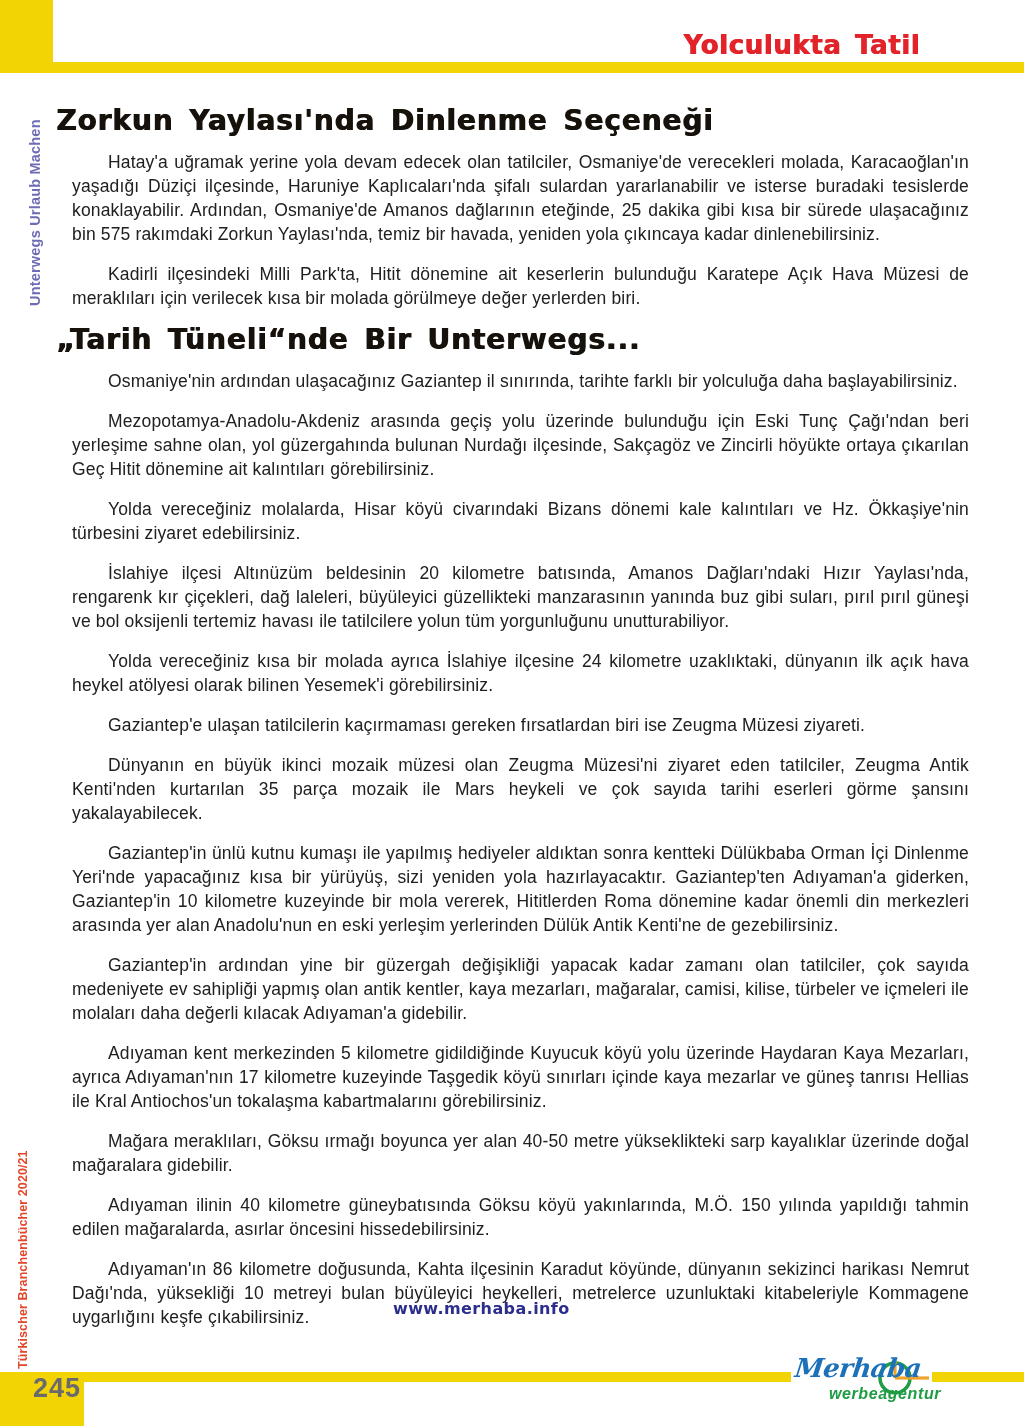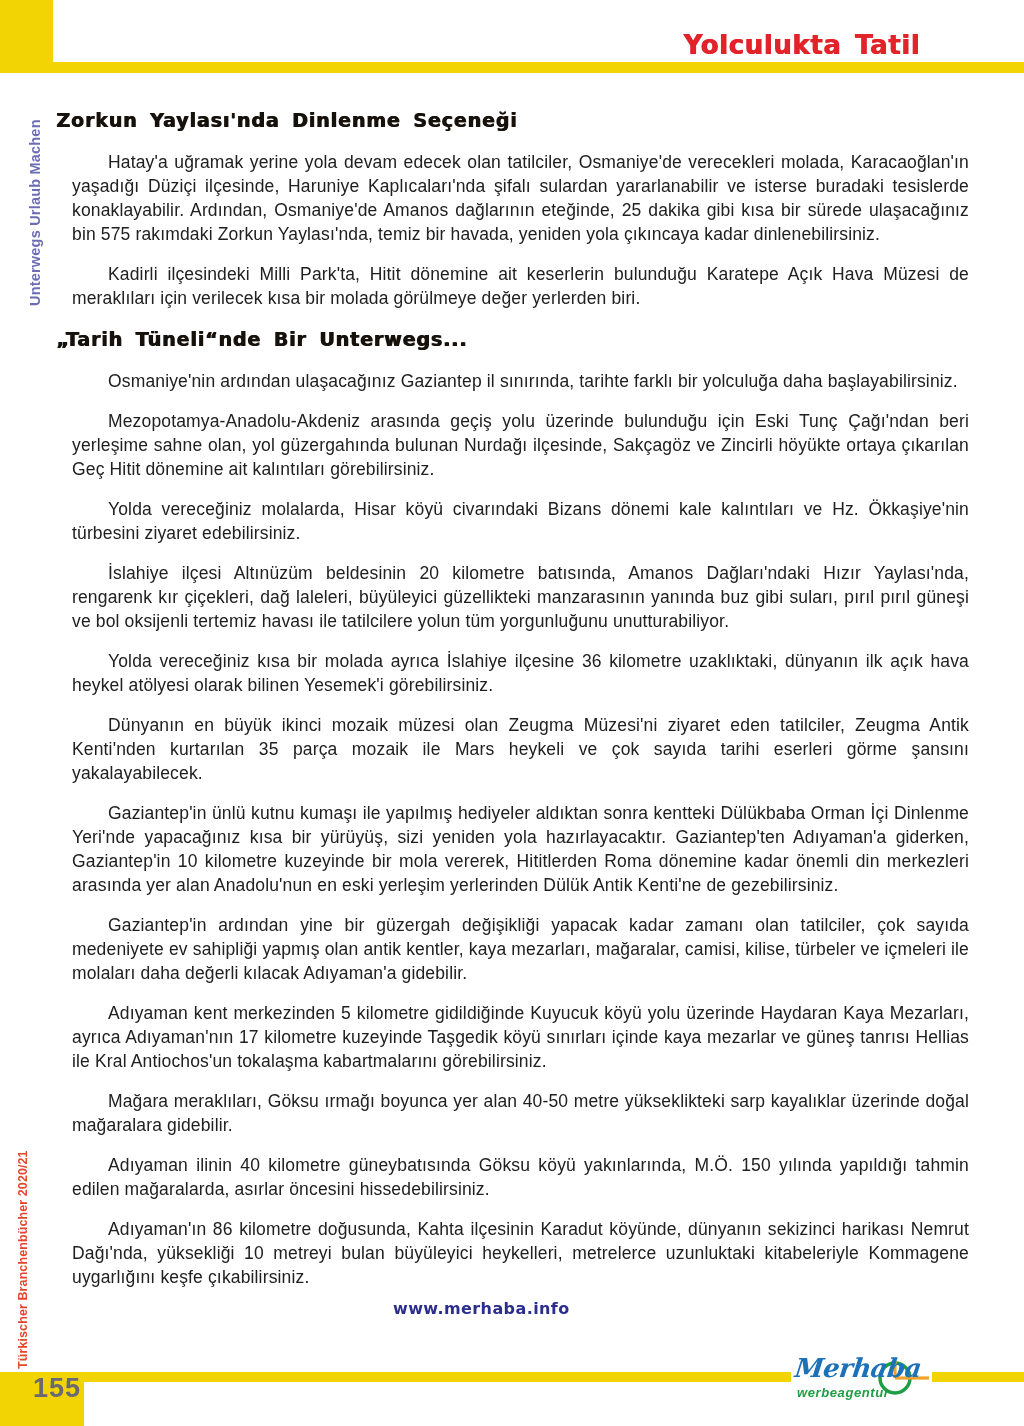--- a/index.html
+++ b/index.html
@@ -28,43 +28,43 @@
   .vtext-top{left:27px;top:306px;font-size:14.5px;color:#6d6db5;letter-spacing:.2px;}
   .vtext-bottom{left:16px;top:1369px;font-size:12.5px;color:#e2472b;letter-spacing:.1px;}
 
   .content{
     position:absolute;left:56px;top:107px;width:929px;
     color:#202020;font-size:17.5px;line-height:24px;text-align:justify;
   }
   .content section{margin-bottom:12px;}
   .content h2{
     margin:0 0 3px 0;font-family:"DejaVu Sans",sans-serif;
-    font-size:19px;line-height:27px;color:#17110c;
+    font-size:28px;line-height:27px;color:#17110c;
     letter-spacing:.9px;word-spacing:5px;text-shadow:.9px 0 currentColor;
   }
   .content p{margin:16px;text-indent:36px;letter-spacing:.15px;}
 
   .page-number{
     position:absolute;left:33px;top:1373px;font-size:27px;font-weight:bold;
     color:#6a696e;letter-spacing:1px;
   }
   .website{
     position:absolute;left:393px;top:1299px;font-family:"DejaVu Sans",sans-serif;
     font-size:16px;font-weight:bold;color:#2b2e8c;letter-spacing:.4px;
     text-decoration:none;
   }
   .logo{position:absolute;left:791px;top:1350px;width:141px;height:60px;background:#ffffff;}
   .logo-name{
     position:absolute;left:4px;top:3px;z-index:2;
     font-family:"DejaVu Serif",serif;font-style:italic;font-weight:bold;
     font-size:26px;color:#1d71b8;transform:skewX(-7deg);letter-spacing:-.5px;
   }
   .logo-sub{
-    position:absolute;left:6px;top:35px;z-index:2;
-    font-size:13px;font-style:italic;font-weight:bold;color:#1f9c44;letter-spacing:.6px;
+    position:absolute;left:38px;top:35px;z-index:2;
+    font-size:16px;font-style:italic;font-weight:bold;color:#1f9c44;letter-spacing:.6px;
   }
   .logo-clock{position:absolute;right:0;top:8px;z-index:1;}
 </style>
 </head>
 <body>
 
 <div class="page">
 
   <div class="corner-top"></div>
   <div class="band-top"></div>
@@ -80,44 +80,45 @@
       <p>Hatay'a uğramak yerine yola devam edecek olan tatilciler, Osmaniye'de verecekleri molada, Karacaoğlan'ın yaşadığı Düziçi ilçesinde, Haruniye Kaplıcaları'nda şifalı sulardan yararlanabilir ve isterse buradaki tesislerde konaklayabilir. Ardından, Osmaniye'de Amanos dağlarının eteğinde, 25 dakika gibi kısa bir sürede ulaşacağınız bin 575 rakımdaki Zorkun Yaylası'nda, temiz bir havada, yeniden yola çıkıncaya kadar dinlenebilirsiniz.</p>
       <p>Kadirli ilçesindeki Milli Park'ta, Hitit dönemine ait keserlerin bulunduğu Karatepe Açık Hava Müzesi de meraklıları için verilecek kısa bir molada görülmeye değer yerlerden biri.</p>
     </section>
 
     <section>
       <h2>„Tarih Tüneli“nde Bir Unterwegs...</h2>
       <p>Osmaniye'nin ardından ulaşacağınız Gaziantep il sınırında, tarihte farklı bir yolculuğa daha başlayabilirsiniz.</p>
       <p>Mezopotamya-Anadolu-Akdeniz arasında geçiş yolu üzerinde bulunduğu için Eski Tunç Çağı'ndan beri yerleşime sahne olan, yol güzergahında bulunan Nurdağı ilçesinde, Sakçagöz ve Zincirli höyükte ortaya çıkarılan Geç Hitit dönemine ait kalıntıları görebilirsiniz.</p>
       <p>Yolda vereceğiniz molalarda, Hisar köyü civarındaki Bizans dönemi kale kalıntıları ve Hz. Ökkaşiye'nin türbesini ziyaret edebilirsiniz.</p>
       <p>İslahiye ilçesi Altınüzüm beldesinin 20 kilometre batısında, Amanos Dağları'ndaki Hızır Yaylası'nda, rengarenk kır çiçekleri, dağ laleleri, büyüleyici güzellikteki manzarasının yanında buz gibi suları, pırıl pırıl güneşi ve bol oksijenli tertemiz havası ile tatilcilere yolun tüm yorgunluğunu unutturabiliyor.</p>
-      <p>Yolda vereceğiniz kısa bir molada ayrıca İslahiye ilçesine 36 kilometre uzaklıktaki, dünyanın ilk açık hava heykel atölyesi olarak bilinen Yesemek'i görebilirsiniz.</p>
+      <p>Yolda vereceğiniz kısa bir molada ayrıca İslahiye ilçesine 24 kilometre uzaklıktaki, dünyanın ilk açık hava heykel atölyesi olarak bilinen Yesemek'i görebilirsiniz.</p>
     </section>
 
     <section>
+      <p>Gaziantep'e ulaşan tatilcilerin kaçırmaması gereken fırsatlardan biri ise Zeugma Müzesi ziyareti.</p>
       <p>Dünyanın en büyük ikinci mozaik müzesi olan Zeugma Müzesi'ni ziyaret eden tatilciler, Zeugma Antik Kenti'nden kurtarılan 35 parça mozaik ile Mars heykeli ve çok sayıda tarihi eserleri görme şansını yakalayabilecek.</p>
       <p>Gaziantep'in ünlü kutnu kumaşı ile yapılmış hediyeler aldıktan sonra kentteki Dülükbaba Orman İçi Dinlenme Yeri'nde yapacağınız kısa bir yürüyüş, sizi yeniden yola hazırlayacaktır. Gaziantep'ten Adıyaman'a giderken, Gaziantep'in 10 kilometre kuzeyinde bir mola vererek, Hititlerden Roma dönemine kadar önemli din merkezleri arasında yer alan Anadolu'nun en eski yerleşim yerlerinden Dülük Antik Kenti'ne de gezebilirsiniz.</p>
     </section>
 
     <section>
       <p>Gaziantep'in ardından yine bir güzergah değişikliği yapacak kadar zamanı olan tatilciler, çok sayıda medeniyete ev sahipliği yapmış olan antik kentler, kaya mezarları, mağaralar, camisi, kilise, türbeler ve içmeleri ile molaları daha değerli kılacak Adıyaman'a gidebilir.</p>
       <p>Adıyaman kent merkezinden 5 kilometre gidildiğinde Kuyucuk köyü yolu üzerinde Haydaran Kaya Mezarları, ayrıca Adıyaman'nın 17 kilometre kuzeyinde Taşgedik köyü sınırları içinde kaya mezarlar ve güneş tanrısı Hellias ile Kral Antiochos'un tokalaşma kabartmalarını görebilirsiniz.</p>
       <p>Mağara meraklıları, Göksu ırmağı boyunca yer alan 40-50 metre yükseklikteki sarp kayalıklar üzerinde doğal mağaralara gidebilir.</p>
       <p>Adıyaman ilinin 40 kilometre güneybatısında Göksu köyü yakınlarında, M.Ö. 150 yılında yapıldığı tahmin edilen mağaralarda, asırlar öncesini hissedebilirsiniz.</p>
     </section>
 
     <section>
       <p>Adıyaman'ın 86 kilometre doğusunda, Kahta ilçesinin Karadut köyünde, dünyanın sekizinci harikası Nemrut Dağı'nda, yüksekliği 10 metreyi bulan büyüleyici heykelleri, metrelerce uzunluktaki kitabeleriyle Kommagene uygarlığını keşfe çıkabilirsiniz.</p>
     </section>
 
   </main>
 
   <div class="band-bottom"></div>
   <div class="corner-bottom"></div>
-  <div class="page-number">155</div>
+  <div class="page-number">245</div>
   <a class="website" href="#">www.merhaba.info</a>
 
   <div class="logo">
     <span class="logo-name">Merhaba</span>
     <span class="logo-sub">werbeagentur</span>
     <svg class="logo-clock" width="58" height="40" viewBox="0 0 58 40">
       <circle cx="21" cy="20" r="15" fill="#ffffff" stroke="#1f9c44" stroke-width="3.5"></circle>
       <rect x="19.4" y="3" width="3.2" height="17" fill="#f0a32c"></rect>
       <rect x="21" y="18.4" width="34" height="3.2" fill="#f0a32c"></rect>
     </svg>

